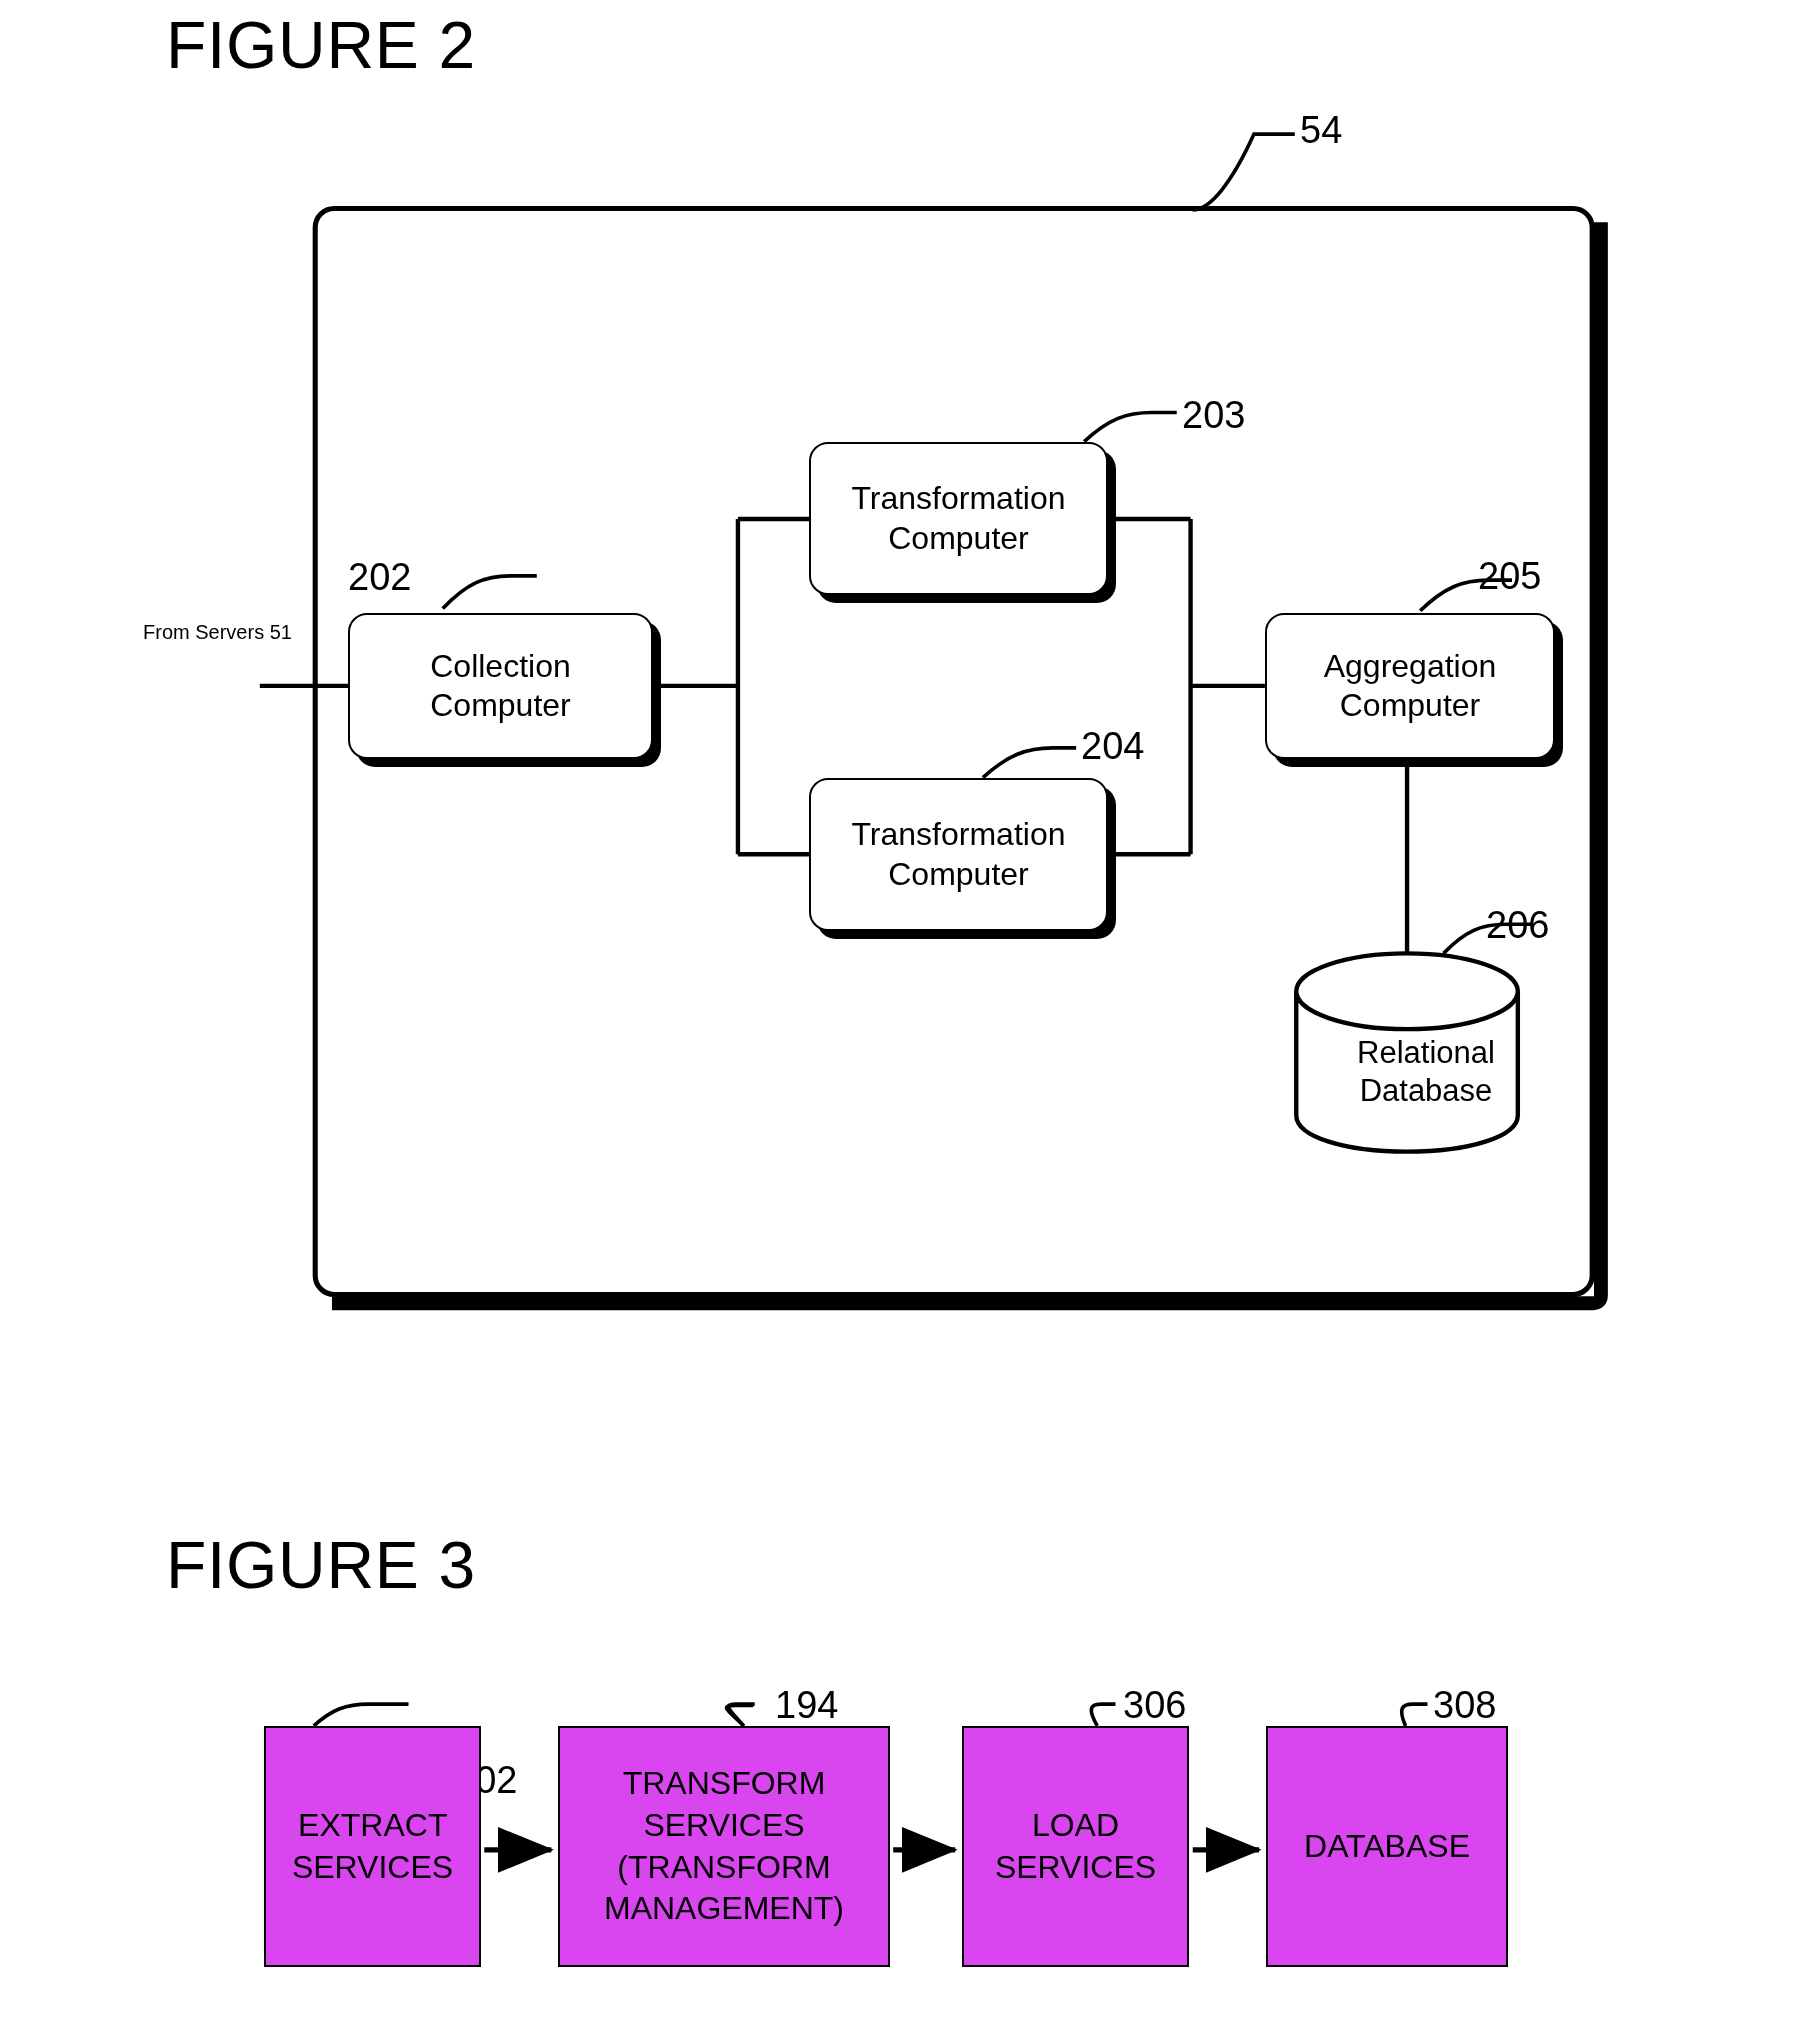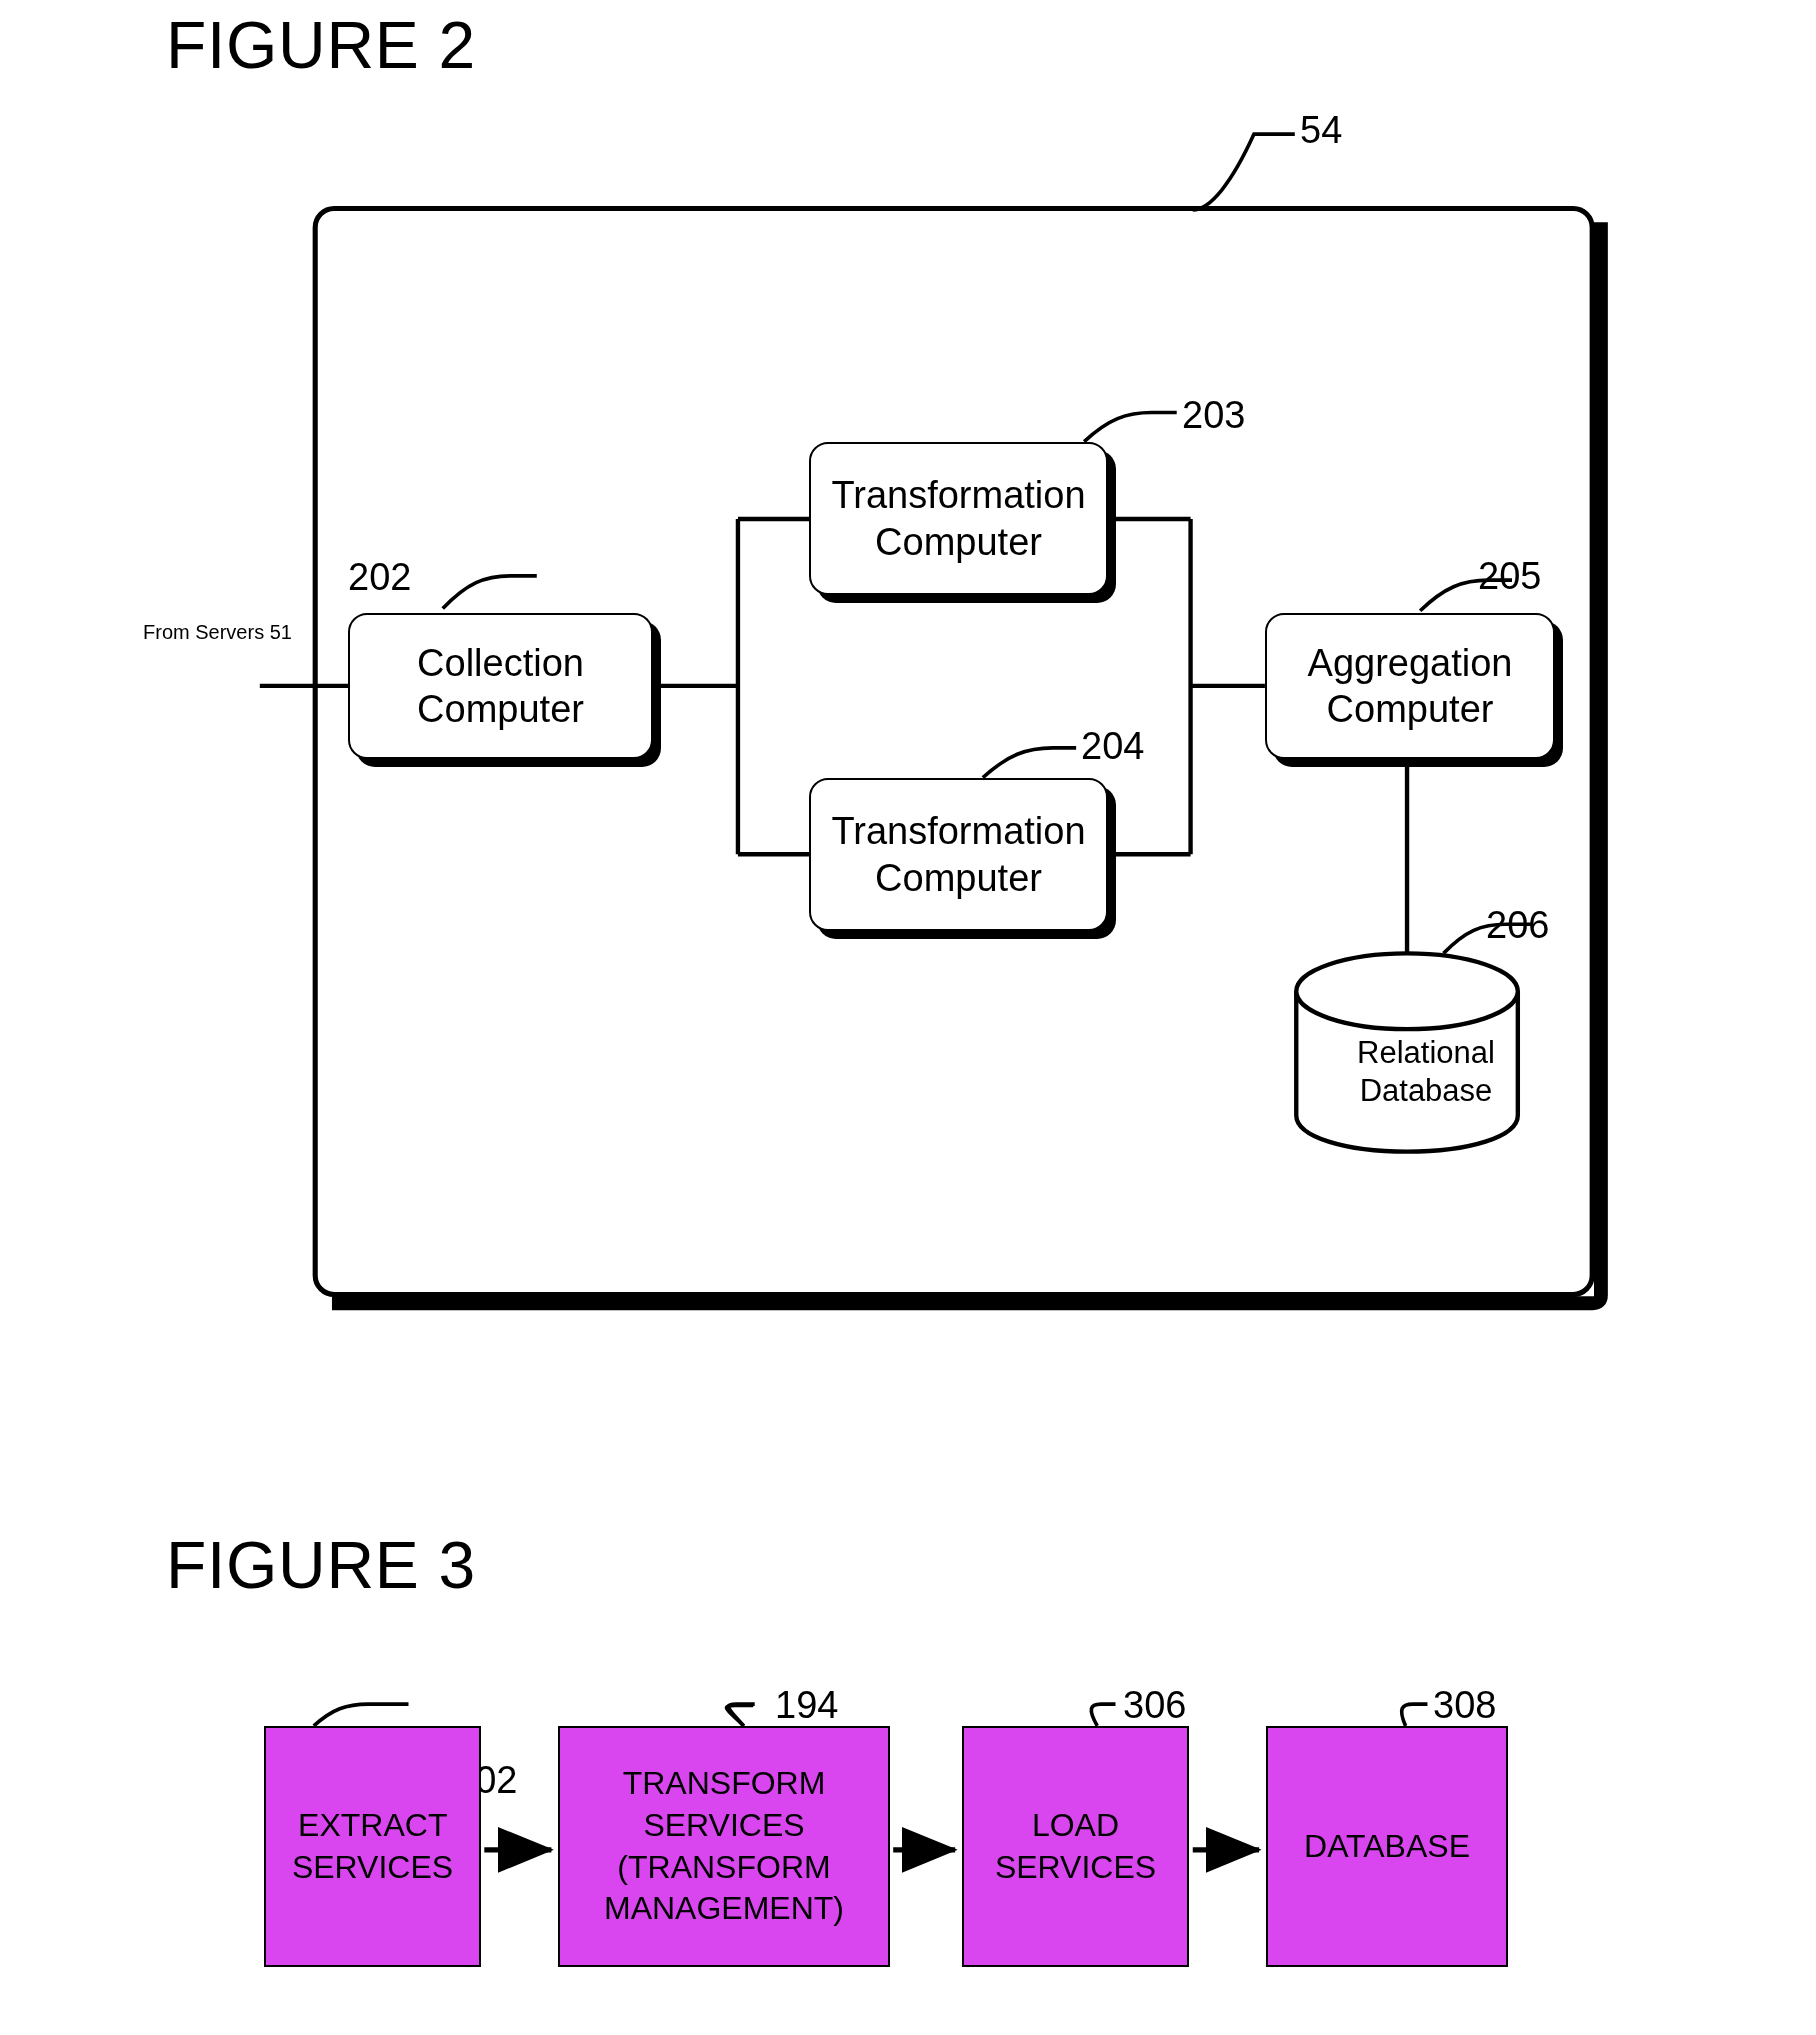--- a/index.html
+++ b/index.html
@@ -55,21 +55,21 @@
     position: absolute;
     background: #ffffff;
     border: 2.9px solid #000000;
     border-radius: 19px;
     box-shadow: 8px 8px 0 0 #000000;
     display: flex;
     align-items: center;
     justify-content: center;
     text-align: center;
     line-height: 1.22;
-    font-size: 38px;
+    font-size: 32px;
     box-sizing: border-box;
     z-index: 5;
   }
   .node span { display: block; }
 
   #node-202 { left: 348px; top: 613px; width: 305px; height: 146px; }
   #node-203 { left: 809px; top: 442px; width: 299px; height: 153px; }
   #node-204 { left: 809px; top: 778px; width: 299px; height: 153px; }
   #node-205 { left: 1265px; top: 613px; width: 290px; height: 146px; }
 

